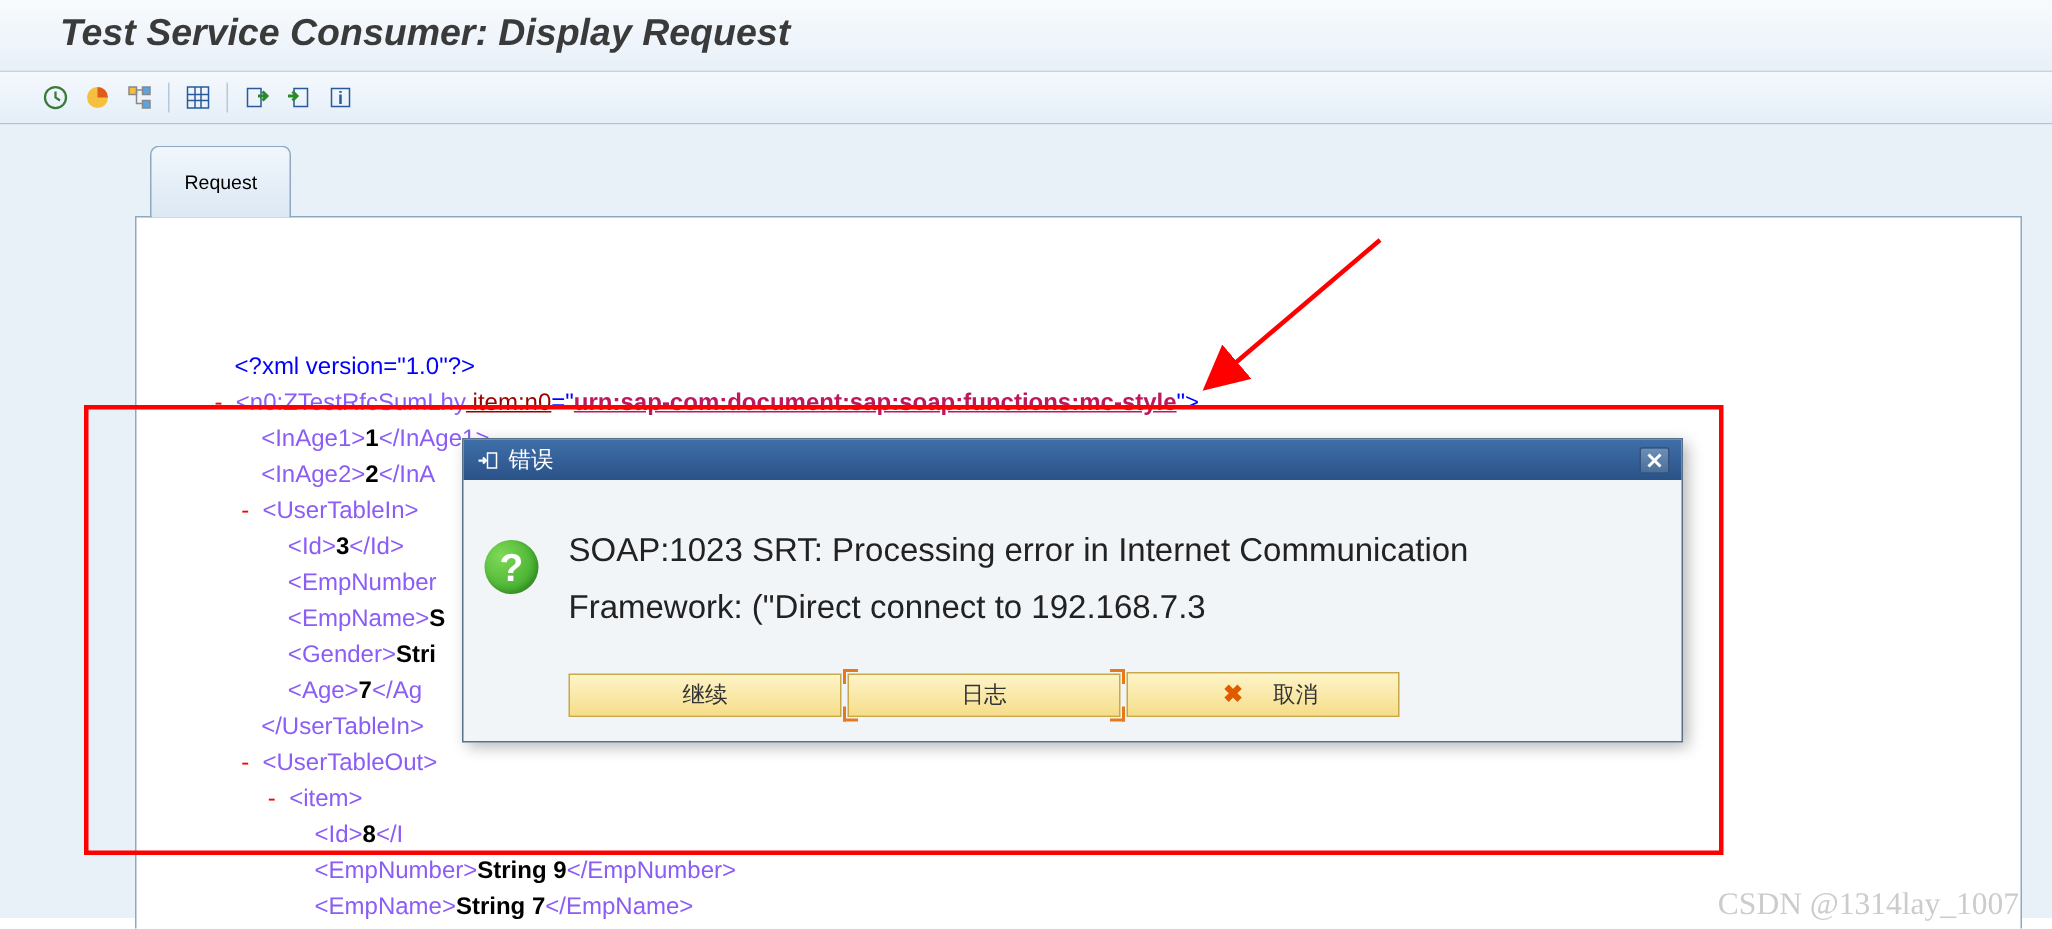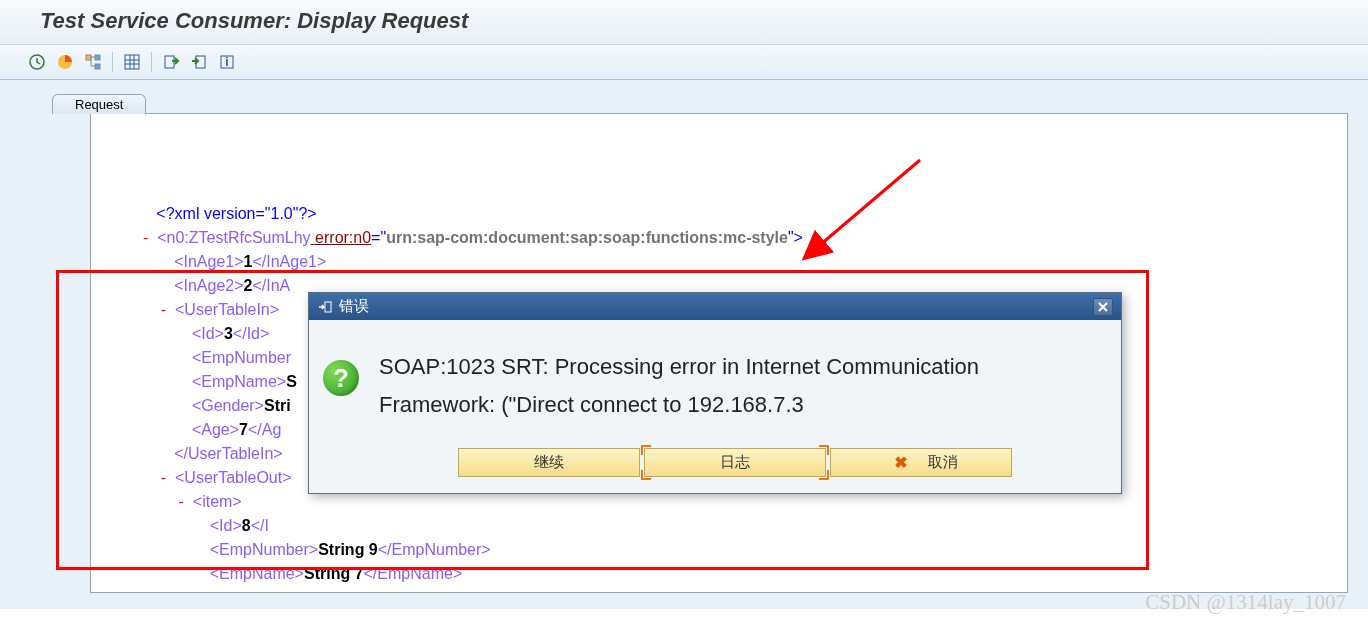--- a/index.html
+++ b/index.html
@@ -11,21 +11,21 @@
       overflow: hidden;
       position: relative;
     }
     .header {
       background: linear-gradient(to bottom, #f8fbfe, #e8f0f8);
       border-bottom: 1px solid #c5d4e3;
       padding: 8px 18px 10px 40px;
     }
     .title {
       font-family: Verdana, Arial, sans-serif;
-      font-size: 22px;
+      font-size: 25px;
       font-weight: bold;
       font-style: italic;
       color: #3a3a3a;
     }
     .toolbar {
       background: linear-gradient(to bottom, #f5f9fd, #e4eef8);
       border-bottom: 1px solid #b0c4d8;
       padding: 6px 26px;
       display: flex;
       gap: 6px;
@@ -53,25 +53,26 @@
     }
     .tab-container {
       padding-left: 52px;
       padding-top: 14px;
     }
     .tab {
       display: inline-block;
       background: linear-gradient(to bottom, #f0f6fc, #dce8f4);
       border: 1px solid #8fa8c0;
       border-bottom: none;
-      padding: 2px 22px;
+      padding: 16px 22px;
       font-size: 13px;
       border-radius: 6px 6px 0 0;
       position: relative;
       z-index: 2;
+      margin-left: 48px;
     }
     .tab-panel {
       background: #fff;
       border: 1px solid #8fa8c0;
       margin-left: 38px;
       margin-right: 20px;
       min-height: 480px;
       position: relative;
       z-index: 1;
       margin-top: -1px;
@@ -81,21 +82,21 @@
       font-family: Verdana, Arial, sans-serif;
       font-size: 16px;
       line-height: 24px;
     }
     .xml-line { white-space: pre; }
     .pi { color: #0000FF; }
     .tag { color: #8b5cf6; }
     .attr-name { color: #990000; }
     .attr-name.underline { text-decoration: underline; }
     .attr-eq { color: #0000FF; }
-    .attr-val { color: #737373; font-weight: bold; }
+    .attr-val { color: #be185d; font-weight: bold; text-decoration: underline; }
     .punct { color: #0000FF; }
     .dash { color: #FF0000; }
     .val { color: #000; font-weight: bold; }
     .red-annotation-box {
       position: absolute;
       border: 3px solid #f00;
       left: 56px;
       top: 270px;
       width: 1093px;
       height: 300px;
@@ -157,21 +158,20 @@
       font-family: "Microsoft YaHei", "SimSun", Arial, sans-serif;
       font-size: 22px;
       line-height: 38px;
       color: #222;
     }
     .dialog-buttons {
       padding: 6px 30px 16px 70px;
       display: flex;
       gap: 4px;
       align-items: center;
-      justify-content: center;
     }
     .dlg-btn {
       background: linear-gradient(to bottom, #fef4c8, #f5dd8a);
       border: 1px solid #c8a848;
       padding: 4px 0;
       width: 182px;
       text-align: center;
       font-size: 15px;
       font-family: "SimSun", sans-serif;
       cursor: pointer;
@@ -277,21 +277,21 @@
       </svg>
     </div>
 </div>
 
 <div class="content-area">
   <div class="tab-container">
     <div class="tab">Request</div>
     <div class="tab-panel">
       <div class="xml-content">
         <div class="xml-line">   <span class="pi">&lt;?xml version="1.0"?&gt;</span></div>
-        <div class="xml-line"><span class="dash">-</span>  <span class="tag">&lt;n0:ZTestRfcSumLhy</span><span class="attr-name underline"> error:n0</span><span class="attr-eq">=</span><span class="punct">"</span><span class="attr-val">urn:sap-com:document:sap:soap:functions:mc-style</span><span class="punct">"&gt;</span></div>
+        <div class="xml-line"><span class="dash">-</span>  <span class="tag">&lt;n0:ZTestRfcSumLhy</span><span class="attr-name underline"> item:n0</span><span class="attr-eq">=</span><span class="punct">"</span><span class="attr-val">urn:sap-com:document:sap:soap:functions:mc-style</span><span class="punct">"&gt;</span></div>
         <div class="xml-line">       <span class="tag">&lt;InAge1&gt;</span><span class="val">1</span><span class="tag">&lt;/InAge1&gt;</span></div>
         <div class="xml-line">       <span class="tag">&lt;InAge2&gt;</span><span class="val">2</span><span class="tag">&lt;/InA</span></div>
         <div class="xml-line">    <span class="dash">-</span>  <span class="tag">&lt;UserTableIn&gt;</span></div>
         <div class="xml-line">           <span class="tag">&lt;Id&gt;</span><span class="val">3</span><span class="tag">&lt;/Id&gt;</span></div>
         <div class="xml-line">           <span class="tag">&lt;EmpNumber</span></div>
         <div class="xml-line">           <span class="tag">&lt;EmpName&gt;</span><span class="val">S</span></div>
         <div class="xml-line">           <span class="tag">&lt;Gender&gt;</span><span class="val">Stri</span></div>
         <div class="xml-line">           <span class="tag">&lt;Age&gt;</span><span class="val">7</span><span class="tag">&lt;/Ag</span></div>
         <div class="xml-line">       <span class="tag">&lt;/UserTableIn&gt;</span></div>
         <div class="xml-line">    <span class="dash">-</span>  <span class="tag">&lt;UserTableOut&gt;</span></div>

